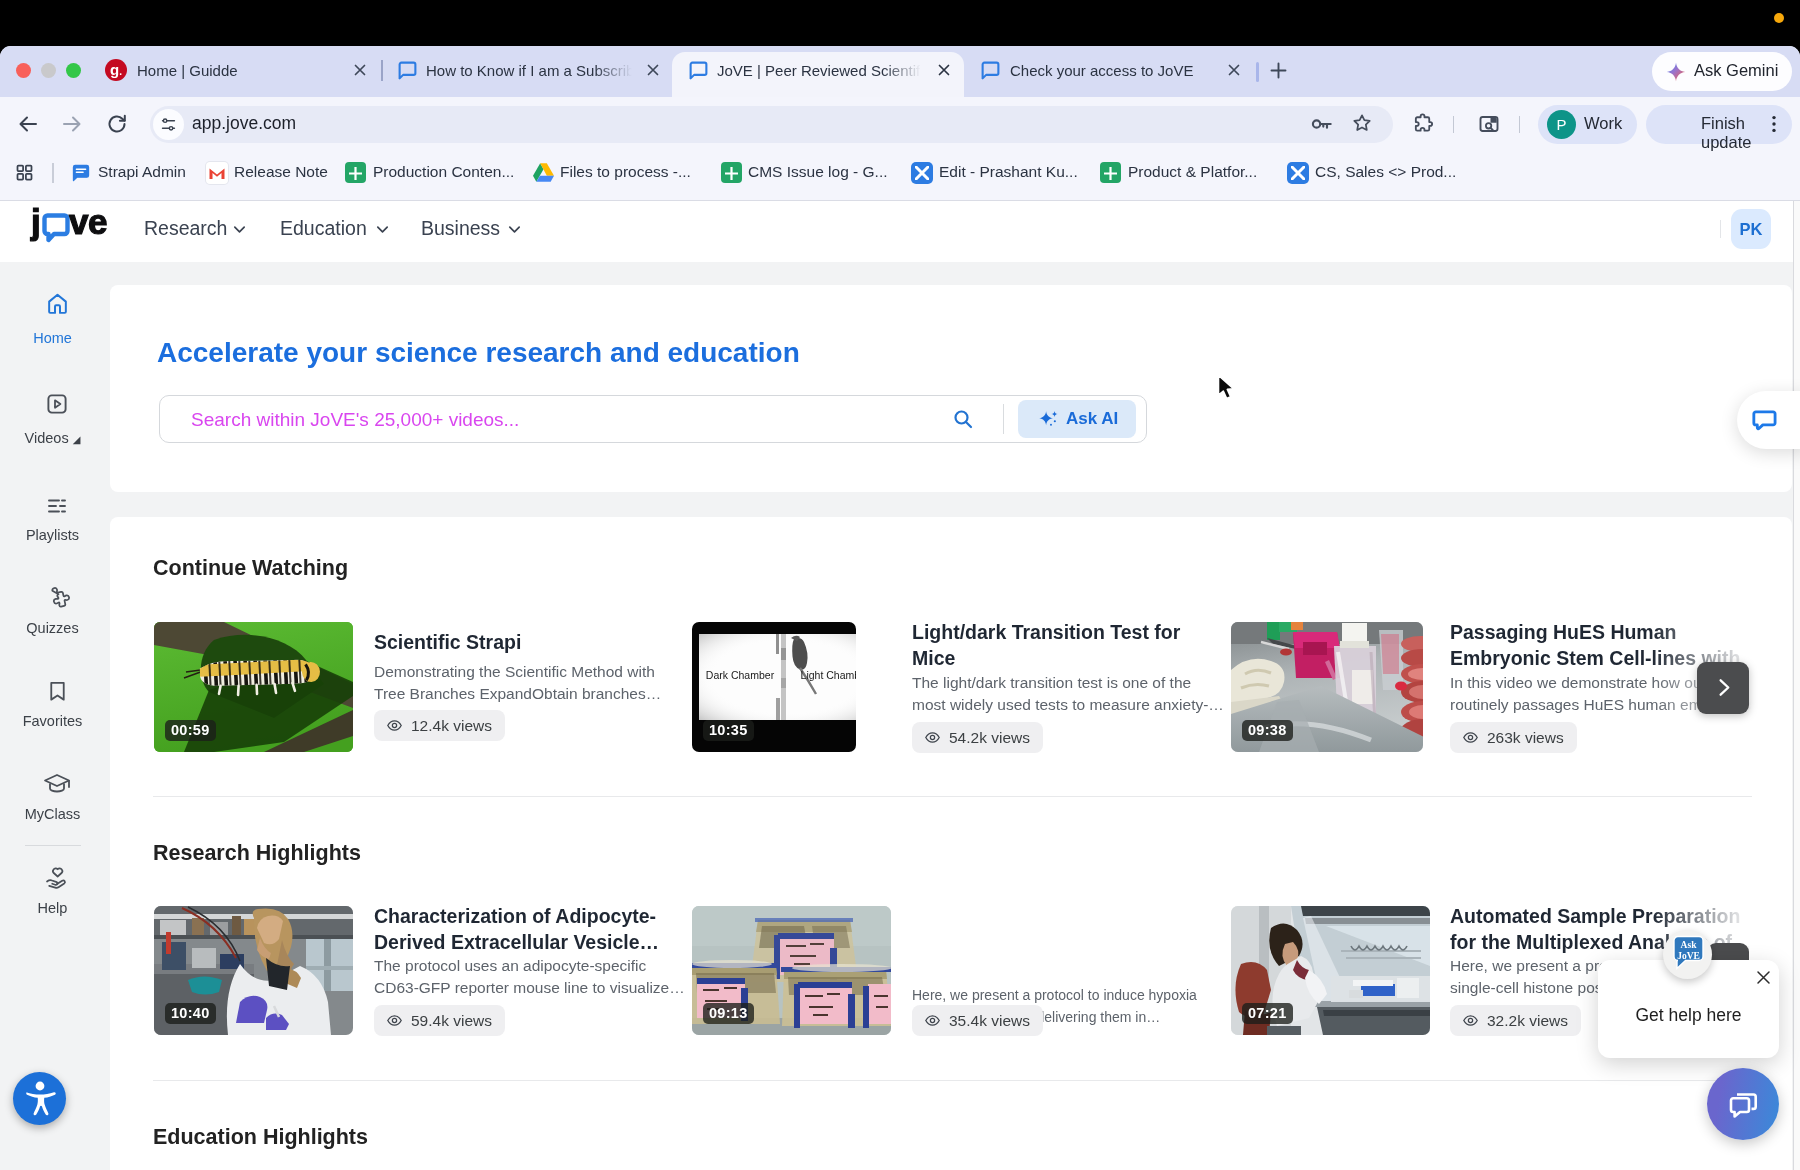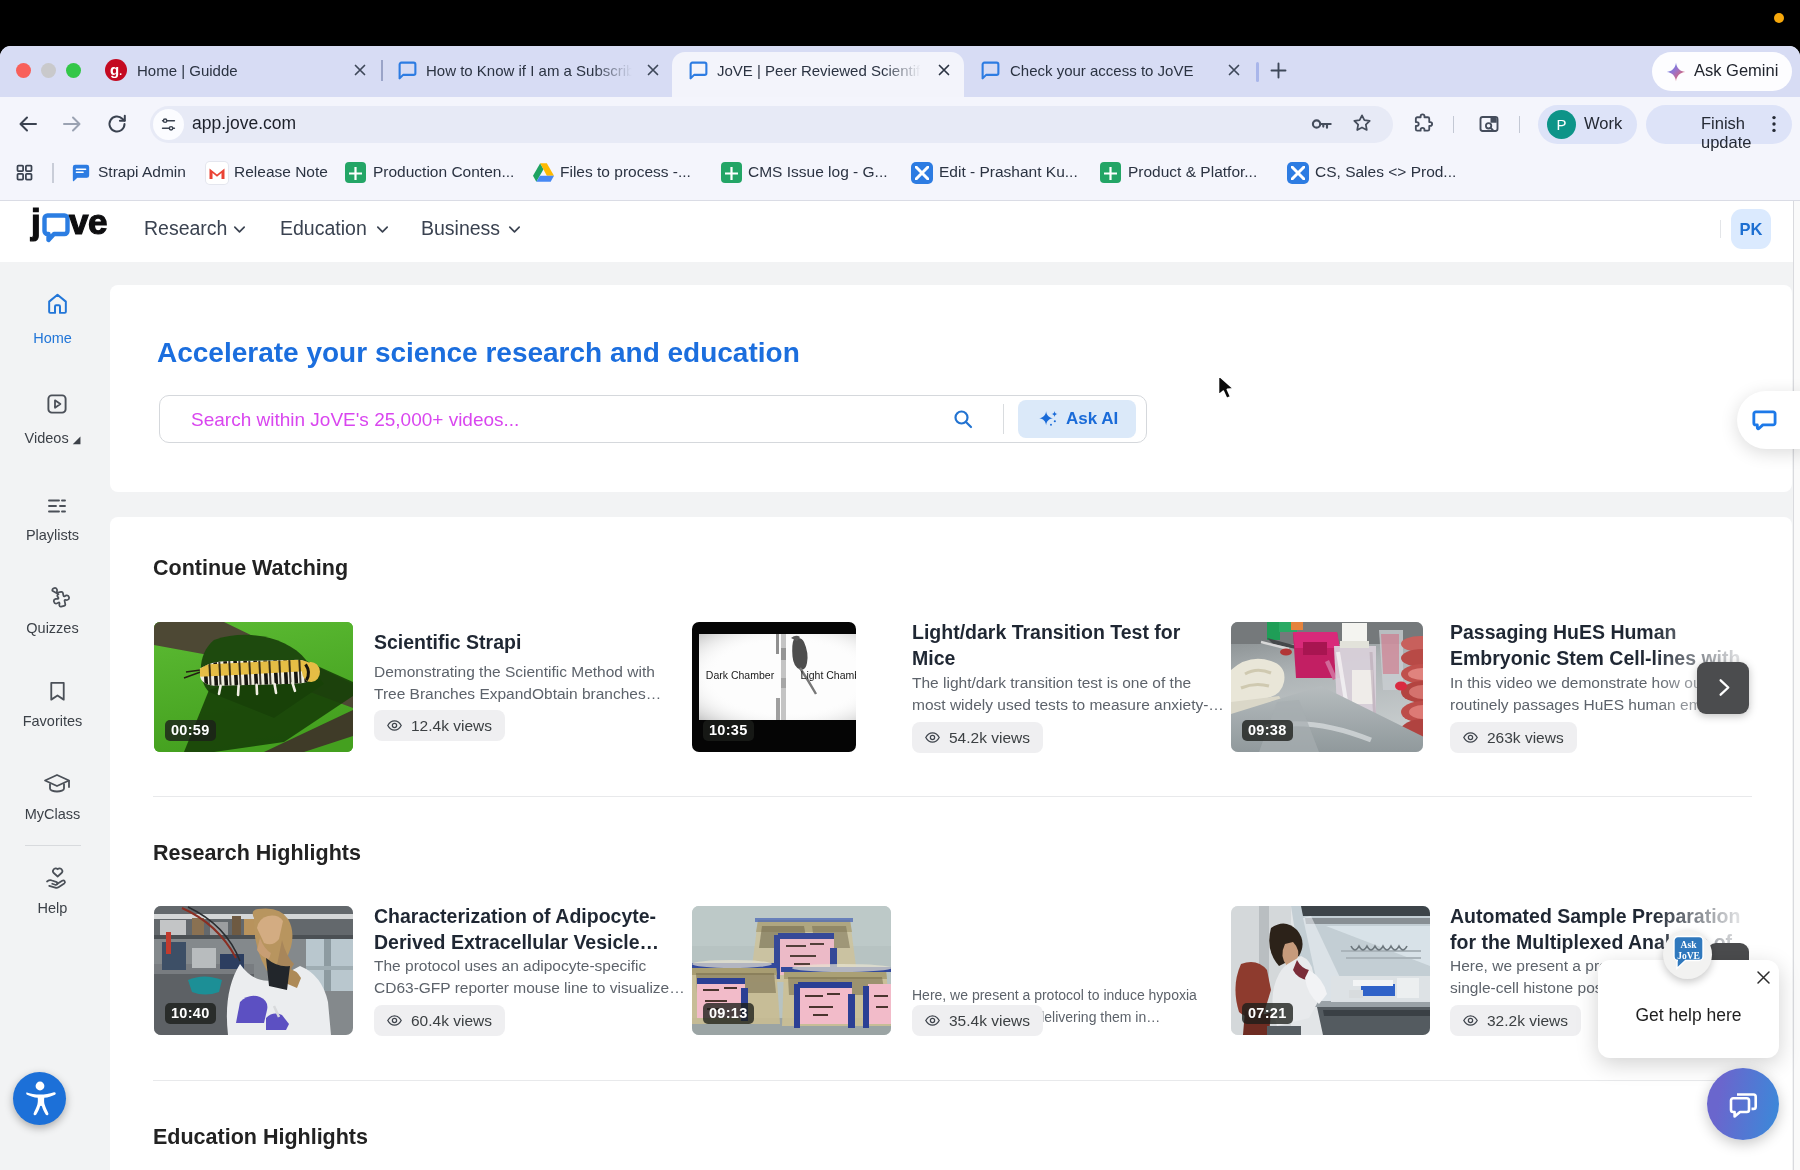--- a/index.html
+++ b/index.html
@@ -566,21 +566,21 @@
     <div class="dur">07:21</div>
   </div>
 
   <div class="abs" style="left:374px;top:904px;font-size:19.5px;font-weight:700;color:#1f2733;line-height:25.5px;white-space:nowrap;">Characterization of Adipocyte-<br>Derived Extracellular Vesicle…</div>
   <div class="abs" style="left:374px;top:955px;font-size:15.5px;color:#5d636b;line-height:21.5px;white-space:nowrap;">The protocol uses an adipocyte-specific<br>CD63-GFP reporter mouse line to visualize…</div>
   <div class="abs pill" style="left:374px;top:1005px;">
     <svg width="17" height="17" viewBox="0 0 24 24">
         <path d="M2.5 12S6 5.5 12 5.5 21.5 12 21.5 12 18 18.5 12 18.5 2.5 12 2.5 12z" fill="none" stroke="#40464e" stroke-width="1.8"></path>
         <circle cx="12" cy="12" r="3" fill="none" stroke="#40464e" stroke-width="1.8"></circle>
       </svg>
-    <span>60.4k views</span>
+    <span>59.4k views</span>
   </div>
 
   <div class="abs" style="left:912px;top:955px;font-size:14px;color:#5d636b;line-height:21.5px;white-space:nowrap;margin-top:30px;">Here, we present a protocol to induce hypoxia<br>in neonatal mice by delivering them in…</div>
   <div class="abs pill" style="left:912px;top:1005px;">
     <svg width="17" height="17" viewBox="0 0 24 24">
         <path d="M2.5 12S6 5.5 12 5.5 21.5 12 21.5 12 18 18.5 12 18.5 2.5 12 2.5 12z" fill="none" stroke="#40464e" stroke-width="1.8"></path>
         <circle cx="12" cy="12" r="3" fill="none" stroke="#40464e" stroke-width="1.8"></circle>
       </svg>
     <span>35.4k views</span>
   </div>

